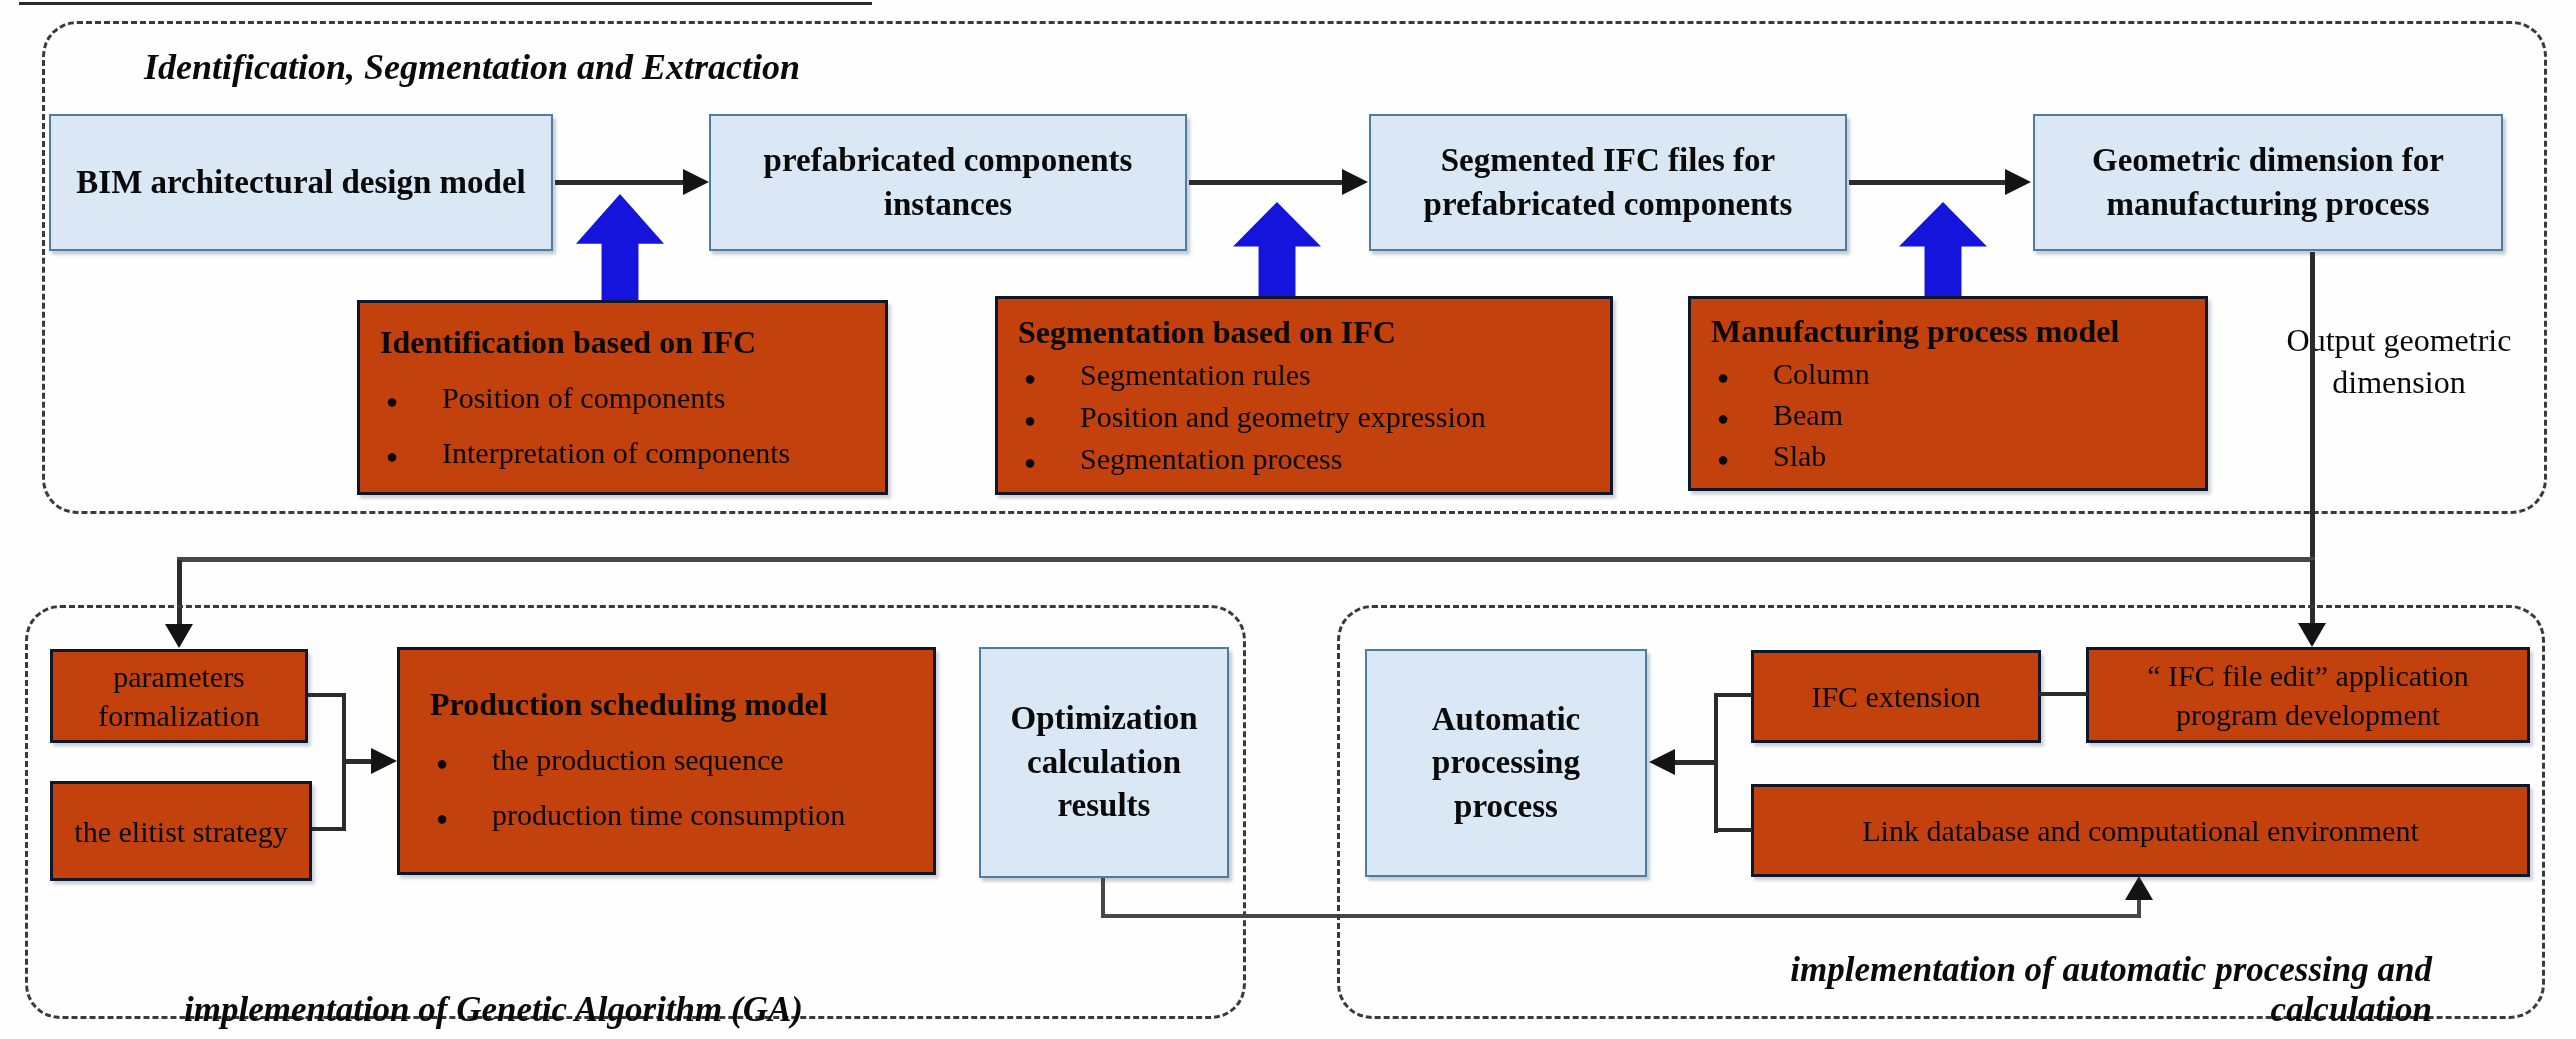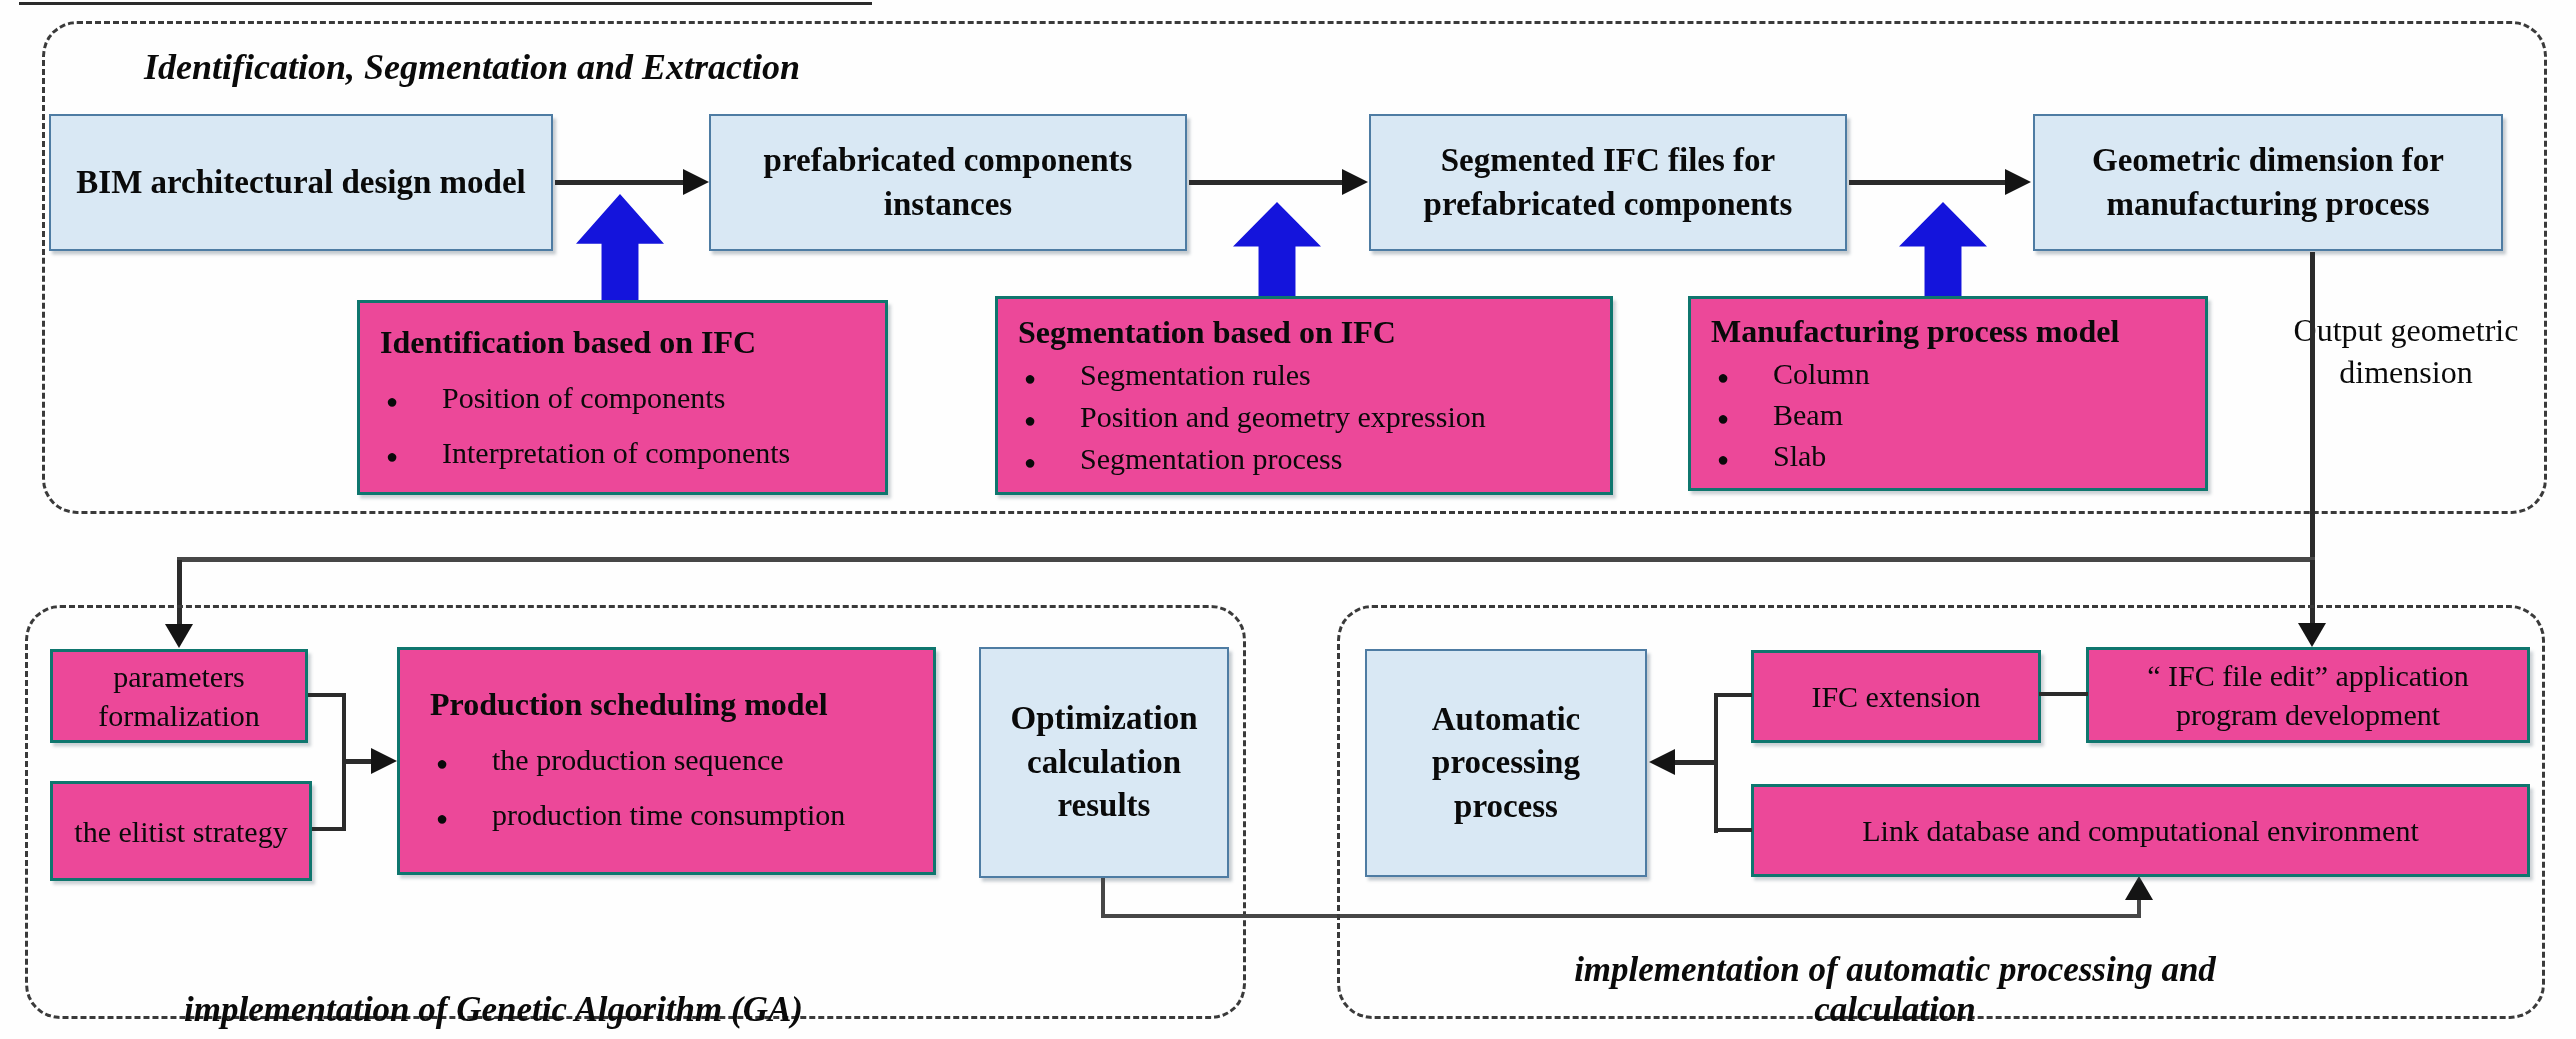--- a/index.html
+++ b/index.html
@@ -13,21 +13,21 @@
   .frame{border:3.8px dashed #3a3a3a;border-radius:35px;background:transparent;}
 
   
   .bluebox{background:#d9e8f4;border:2.3px solid #4e7ca3;
            box-shadow:3px 3.8px 3px rgba(90,105,120,.35);
            display:flex;align-items:center;justify-content:center;
            text-align:center;font-weight:bold;font-size:33px;line-height:1.32;
            padding:4.6px 10.6px;}
 
   
-  .whitebox{background:#ec4899;border:3px solid #0f766e;
+  .whitebox{background:#c2410c;border:3px solid #0f172a;
             box-shadow:3px 3.8px 3px rgba(90,105,120,.3);}
   .whitebox.center{display:flex;align-items:center;justify-content:center;
             text-align:center;font-size:30px;line-height:1.3;padding:3px 9px;}
 
   .note{display:flex;flex-direction:column;justify-content:space-around;
         padding:10.6px 20px 12px 20px;}
   .note .ttl{font-weight:bold;font-size:32px;}
   .bullet{display:flex;align-items:baseline;font-size:30px;}
   .bullet .mark{width:56px;flex:0 0 56px;text-align:left;padding-left:6px;}
   .bullet .mark::before{content:"●";font-size:20px;}
@@ -121,21 +121,21 @@
     <div class="bullet">
       <span class="mark"></span>
       <span>Beam</span>
     </div>
     <div class="bullet">
       <span class="mark"></span>
       <span>Slab</span>
     </div>
   </div>
 
-  <div class="abs outtext" style="left:2285px;top:310px;width:228px;margin-left:7px;">Output geometric dimension</div>
+  <div class="abs outtext" style="left:2285px;top:320px;width:228px;">Output geometric dimension</div>
 
   <div class="abs vline" style="left:2310px;top:252px;height:309px;"></div>
   <div class="abs hline gray" style="left:177px;top:557px;width:2138px;"></div>
   <div class="abs vline" style="left:177px;top:560px;height:66px;"></div>
   <div class="abs head-down" style="left:165px;top:624px;"></div>
   <div class="abs vline" style="left:2310px;top:560px;height:64px;"></div>
   <div class="abs head-down" style="left:2298px;top:623px;"></div>
 
   <div class="abs frame" style="left:25px;top:605px;width:1221px;height:414px;"></div>
 
@@ -180,16 +180,16 @@
   <div class="abs whitebox center" style="left:1751px;top:784px;width:779px;height:93px;">Link database and computational environment</div>
 
   <div class="abs hline" style="left:1714px;top:693px;width:38px;height:3.8px;"></div>
   <div class="abs vline" style="left:1714px;top:693px;width:3.8px;height:140px;"></div>
   <div class="abs hline" style="left:1714px;top:828px;width:38px;height:3.8px;"></div>
   <div class="abs hline" style="left:1673px;top:760px;width:42px;height:4.6px;"></div>
   <div class="abs head-left" style="left:1649px;top:749px;"></div>
 
   <div class="abs hline" style="left:2039px;top:692px;width:49px;height:3.8px;"></div>
 
-  <div class="abs caption" style="left:1493px;top:950px;width:804px;">implementation of automatic processing and calculation</div>
+  <div class="abs caption" style="left:1628px;top:950px;width:804px;text-align:right;">implementation of automatic processing and calculation</div>
 
 </div>
 
 
 </body></html>

